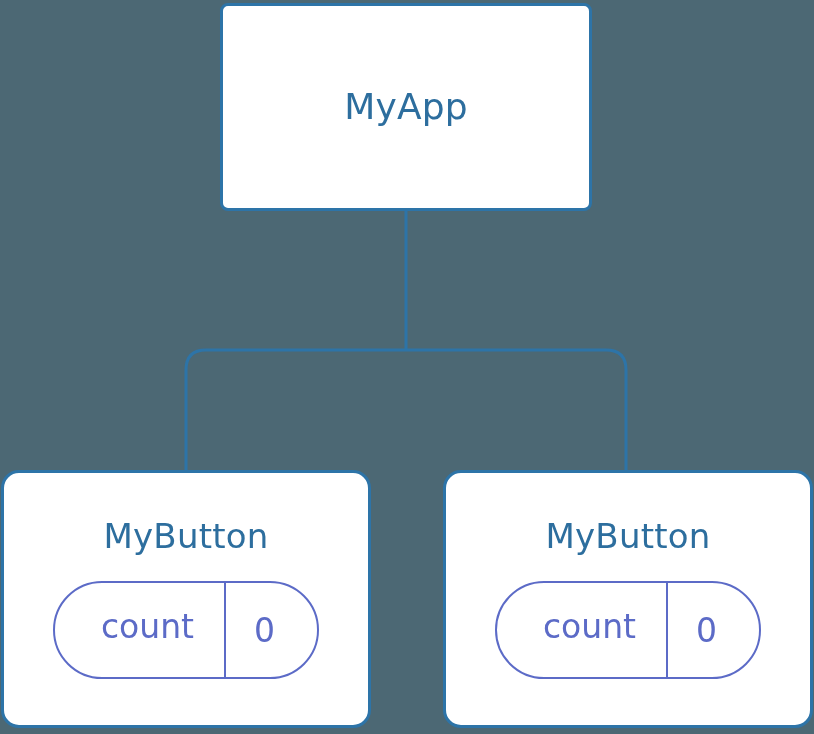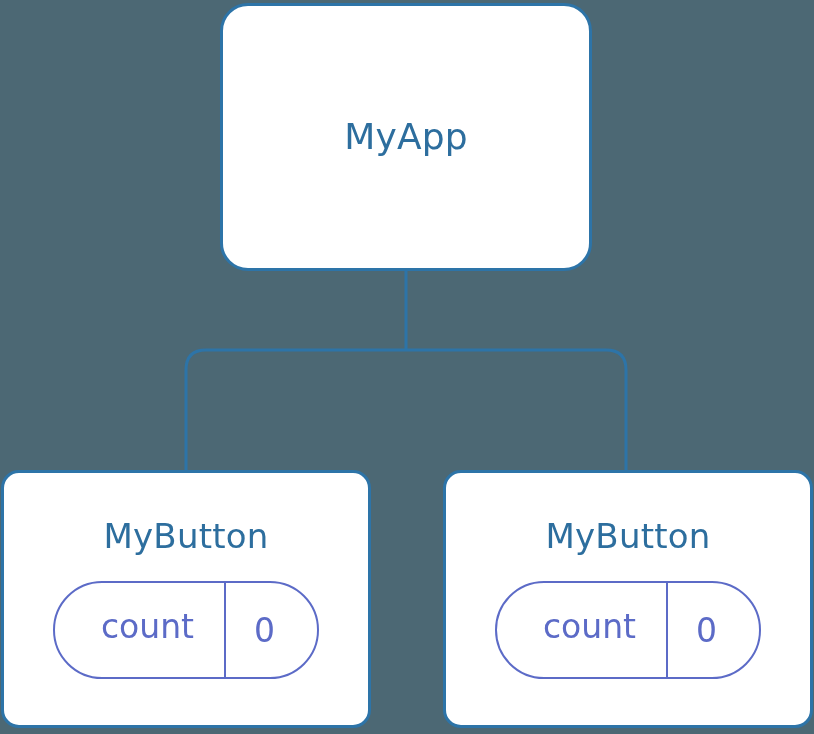--- a/index.html
+++ b/index.html
@@ -42,22 +42,22 @@
     display: flex;
     flex-direction: column;
     align-items: center;
     justify-content: center;
   }
 
   #node-root {
     left: 220px;
     top: 3px;
     width: 372px;
-    height: 268px;
-    border-radius: 28px;
+    height: 208px;
+    border-radius: 8px;
   }
 
   #node-child-0 {
     left: 1px;
     top: 470px;
     width: 370px;
     height: 258px;
   }
 
   #node-child-1 {

